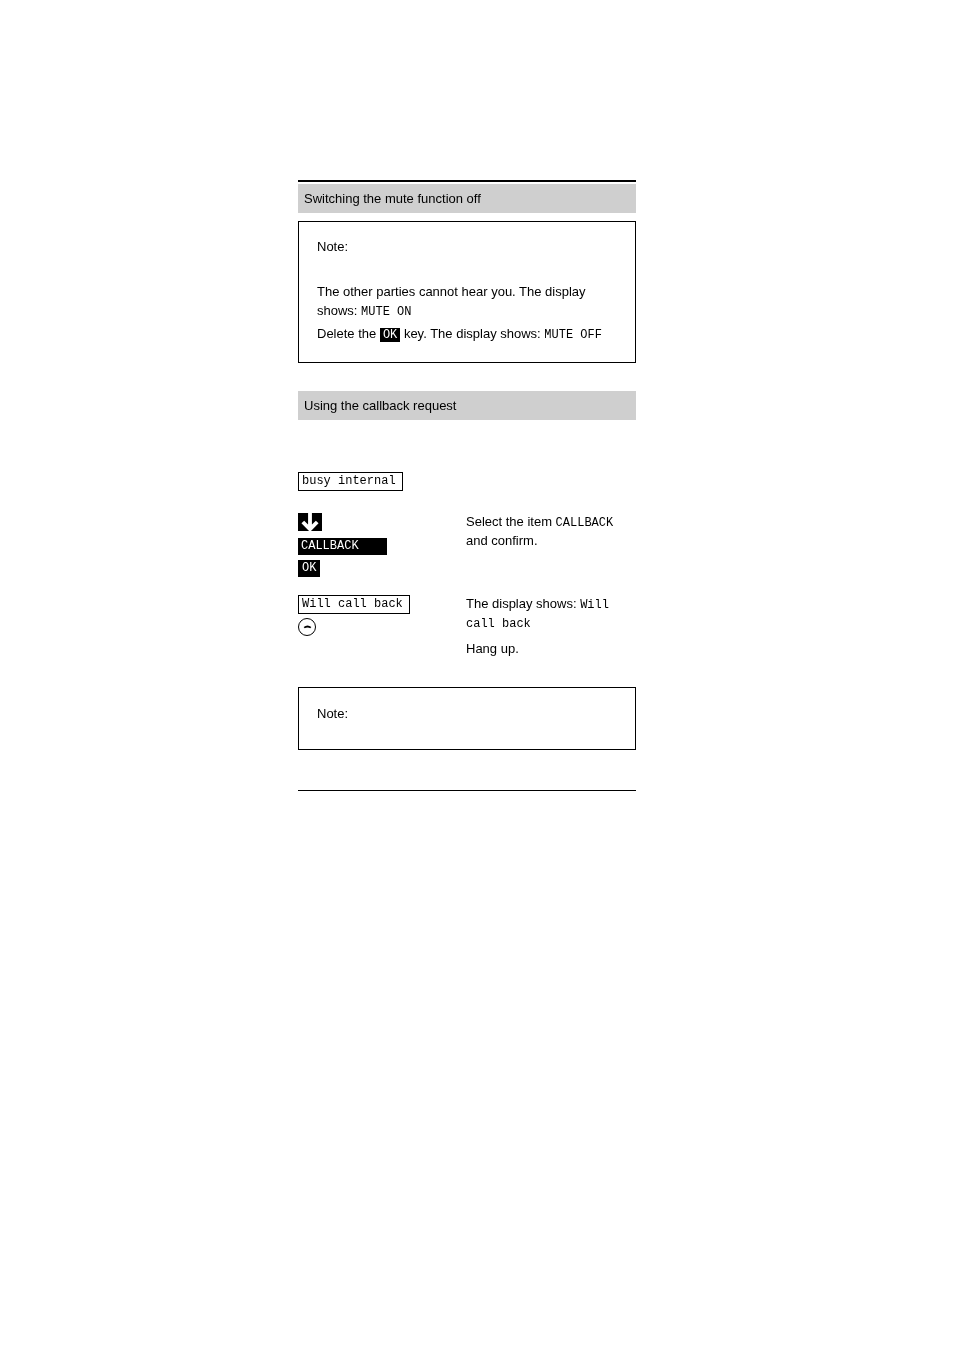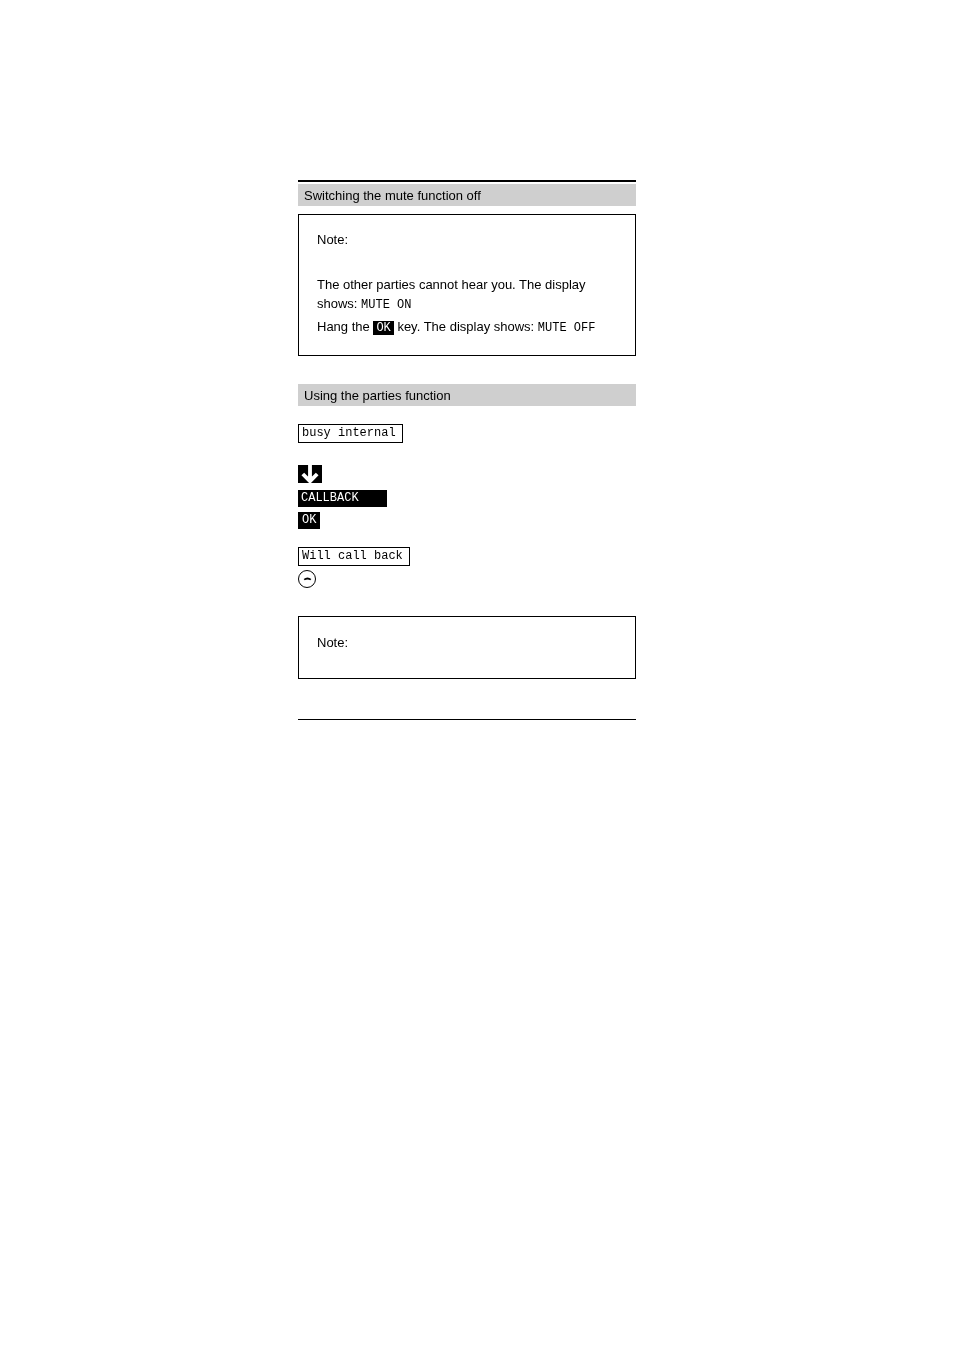--- a/index.html
+++ b/index.html
@@ -11,21 +11,21 @@
       width: 954px;
       height: 1351px;
       padding: 180px 0 0 0;
     }
     .content {
       width: 640px;
       margin-left: 298px;
     }
     .grey-bar {
       background: #cfcfcf;
-      height: 22px;
+      height: 29px;
       width: 338px;
       display: flex;
       align-items: center;
       padding-left: 6px;
       font-size: 13px;
     }
     .black-rule {
       border-top: 2px solid #000;
       width: 338px;
       margin-bottom: 2px;
@@ -54,21 +54,21 @@
     .section2 {
       margin-top: 28px;
     }
     .para {
       width: 338px;
       font-size: 13px;
       line-height: 1.45;
       margin-top: 6px;
     }
     .steps {
-      margin-top: 18px;
+      margin-top: 52px;
     }
     .step-row {
       display: flex;
       align-items: flex-start;
       margin-bottom: 18px;
     }
     .left-col {
       width: 168px;
       flex-shrink: 0;
     }
@@ -150,55 +150,62 @@
   <div class="grey-bar">Switching the mute function off</div>
 
   <div class="box">
     <div style="margin-bottom:26px">
       <span class="bold">Note:</span>
     </div>
     <div style="margin-bottom:0">
       <span>The other parties cannot hear you. The display shows: </span><span class="mono">MUTE ON</span>
     </div>
     <div style="margin-top:4px">
-      <span>Hang the </span><span class="ok-badge">OK</span><span> key. The display shows: </span><span class="mono">MUTE OFF</span>
+      <span>Delete the </span><span class="ok-badge">OK</span><span> key. The display shows: </span><span class="mono">MUTE OFF</span>
     </div>
   </div>
 
   <div class="section2">
-    <div class="grey-bar">Using the parties function</div>
+    <div class="grey-bar">Using the callback request</div>
 
     <div class="steps">
       <div class="step-row">
         <div class="left-col">
           <span class="display-box">busy internal</span>
         </div>
       </div>
 
       <div class="step-row">
         <div class="left-col">
           <span class="arrow-badge">
             <svg viewBox="0 0 10 10">
                 <path d="M5 1 L5 7 M2 5 L5 8 L8 5" stroke="#fff" stroke-width="1.6" fill="none"></path>
               </svg>
           </span><br>
           <span class="display-box-inverse">CALLBACK</span><br>
           <span class="ok-small">OK</span>
         </div>
+        <div class="right-col">
+          <span>Select the item </span><span class="mono">CALLBACK</span><span> and confirm.</span>
+        </div>
       </div>
 
       <div class="step-row">
         <div class="left-col">
           <span class="display-box">Will call back</span><br>
           <span class="hangup-icon">
             <svg viewBox="0 0 20 20">
                 <path d="M3 11 Q10 5 17 11 L15 13 Q13 12 10 12 Q7 12 5 13 Z" fill="#000"></path>
               </svg>
           </span>
         </div>
+        <div class="right-col">
+          <span>The display shows: </span><span class="mono">Will call back</span>
+          <div style="margin-top:8px">Hang up.</div>
+        </div>
       </div>
     </div>
 
     <div class="note-box">
       <div style="margin-bottom:10px">
         <span class="bold">Note:</span>
       </div>
     </div>
 
     <div class="footer-line"></div>

